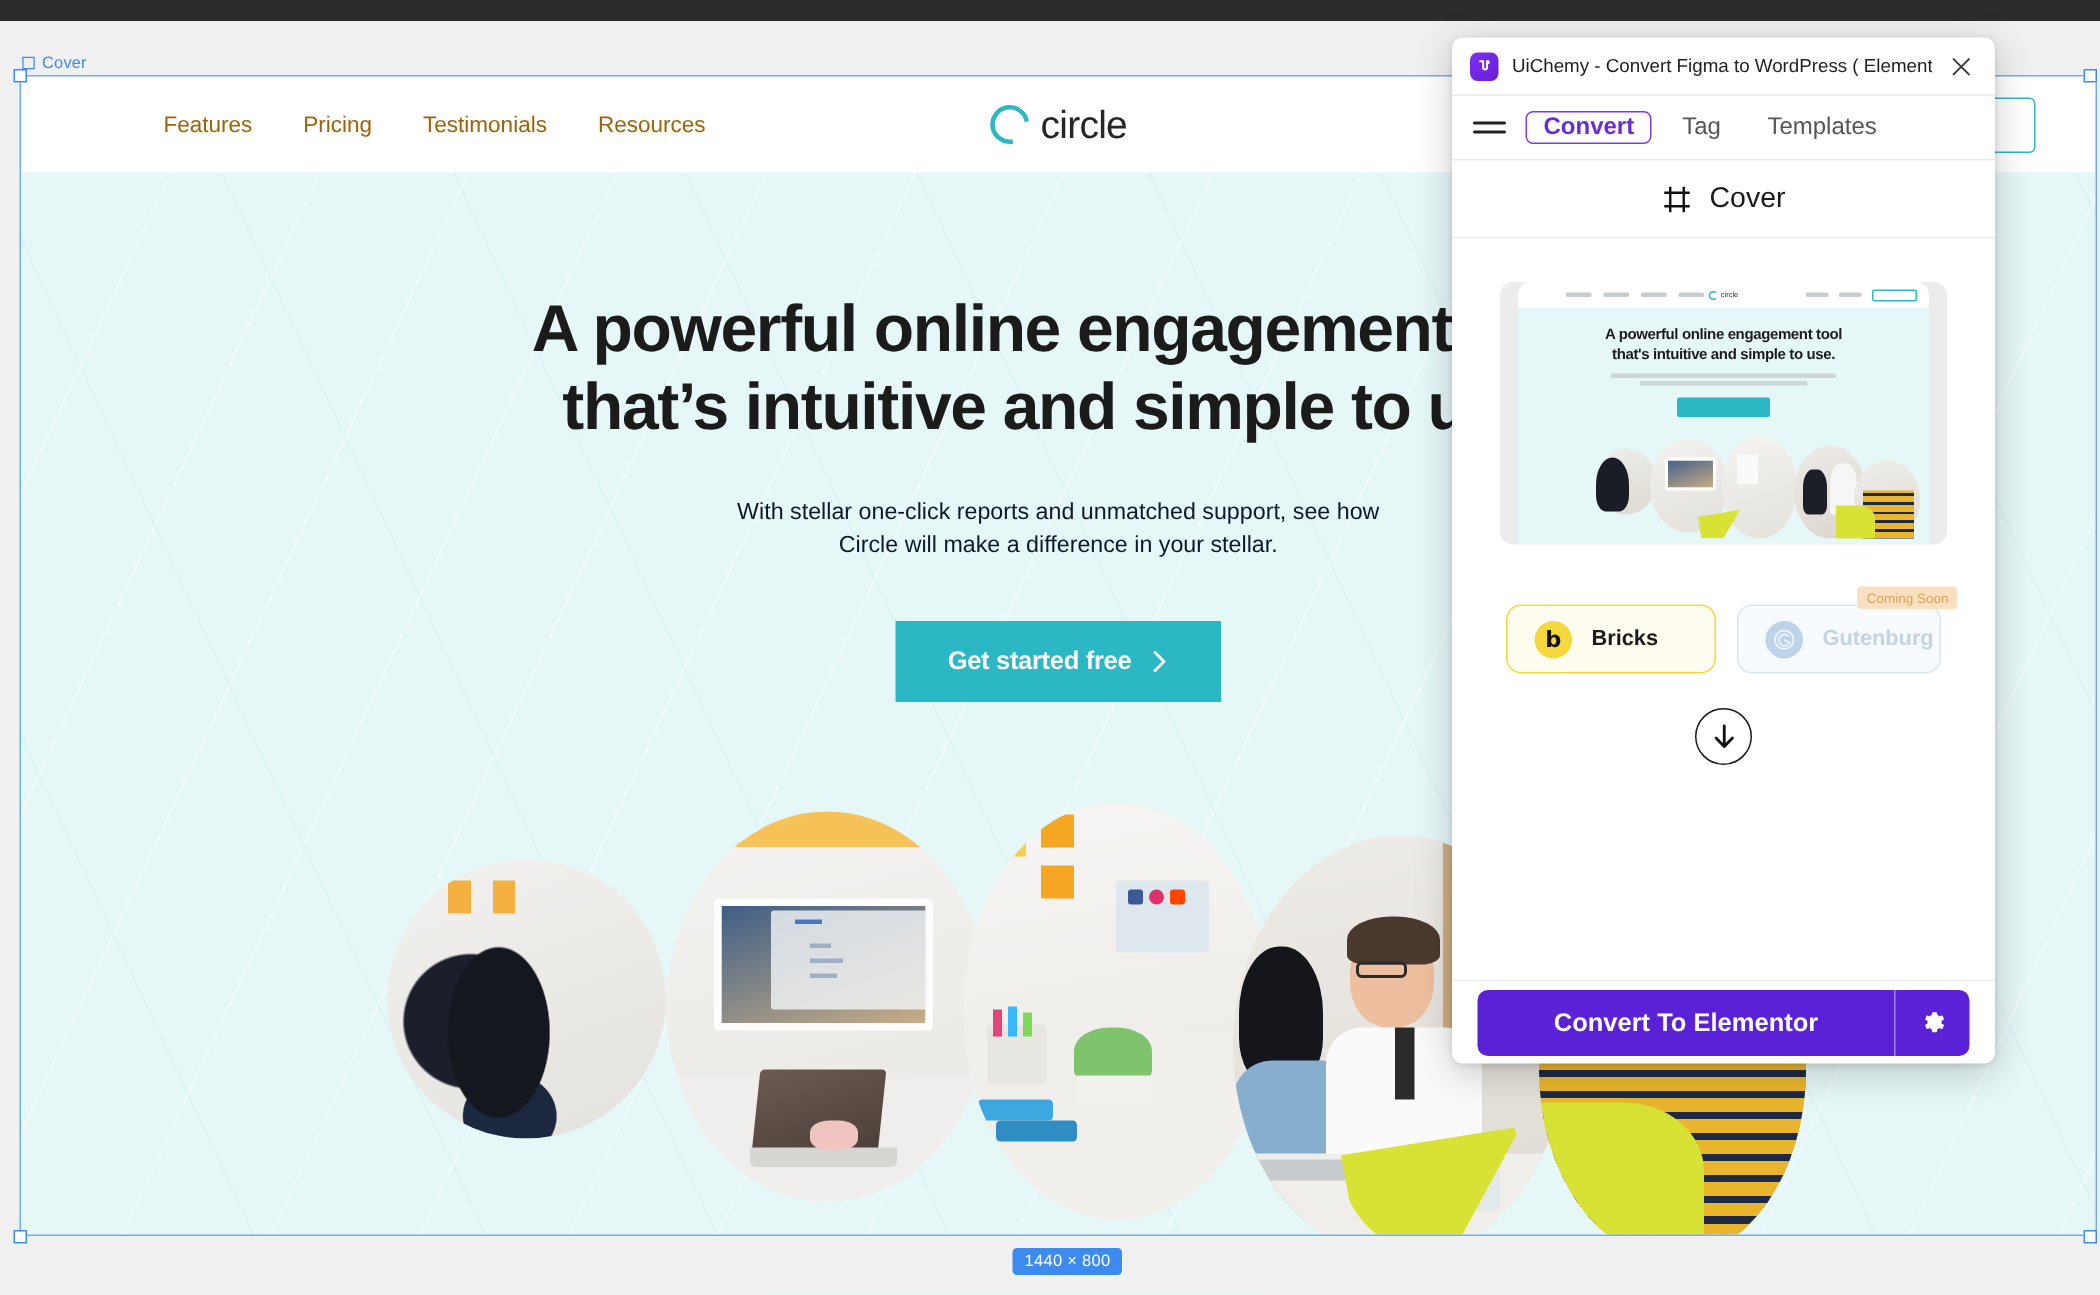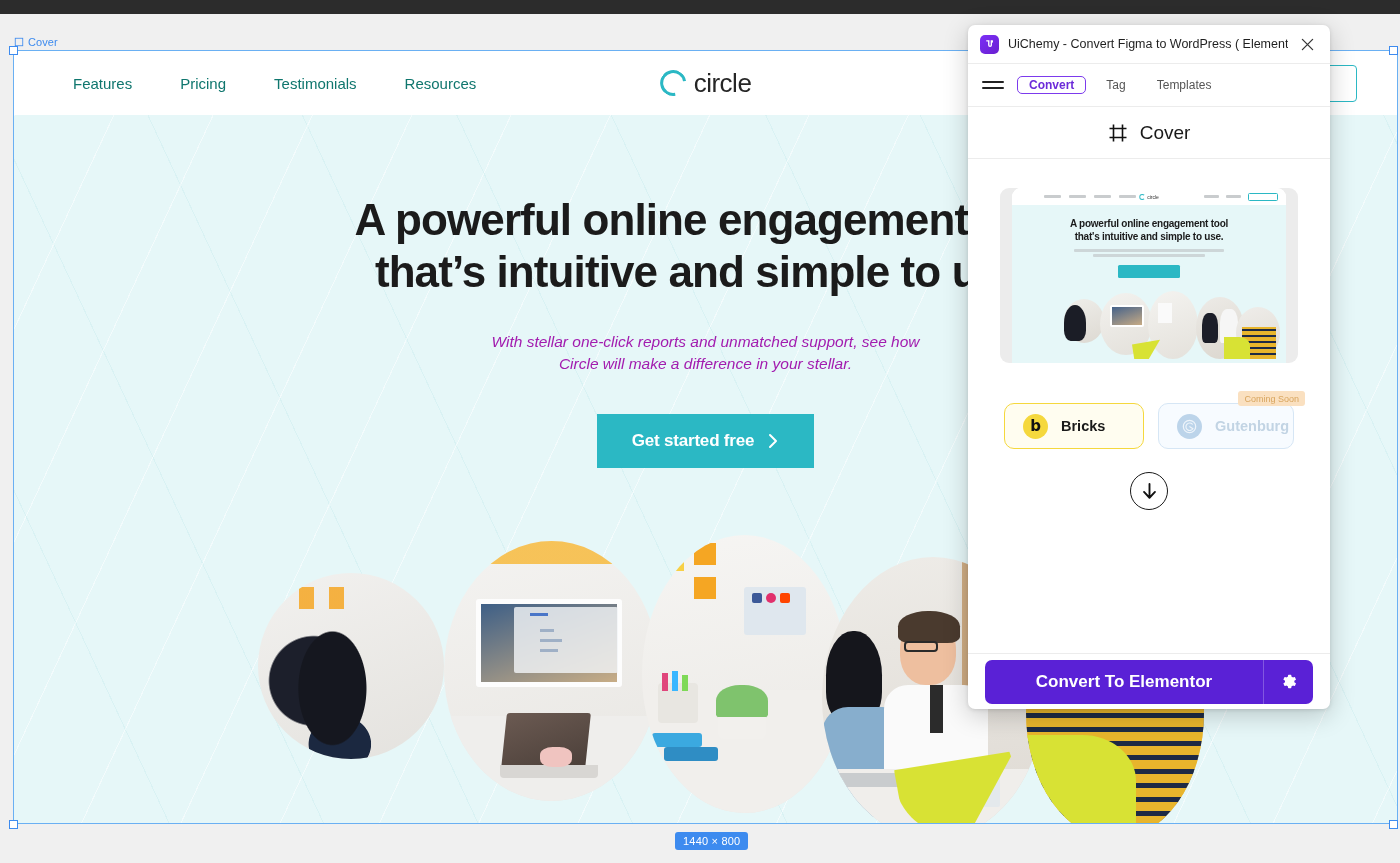--- a/index.html
+++ b/index.html
@@ -54,22 +54,22 @@
   .page {
     position:absolute; left:14px; top:51px;
     width:1383px; height:772px; overflow:hidden;
     background:#fff; z-index:2;
   }
   .site-nav {
     height:64px; background:#ffffff;
     display:flex; align-items:center; position:relative;
   }
   .nav-left {
-    display:flex; gap:48px; margin-left:59px;
-    font-size:15px; color:#0f766e;
+    display:flex; gap:34px; margin-left:95px;
+    font-size:15px; color:#a16207;
   }
   .logo {
     position:absolute; left:50%; transform:translateX(-50%);
     display:flex; align-items:center; gap:8px;
   }
   .logo-ring {
     width:26px; height:26px; border-radius:50%;
     border:3.5px solid #2bb8c4;
     border-top-color:#2bb8c4; border-right-color:transparent;
     transform:rotate(35deg);
@@ -95,21 +95,21 @@
       repeating-linear-gradient(115deg, rgba(255,255,255,.55) 0 1px, transparent 1px 90px),
       repeating-linear-gradient(65deg, rgba(190,230,234,.35) 0 1px, transparent 1px 140px);
     opacity:.9;
   }
   .hero-inner { position:relative; text-align:center; padding-top:79px; }
   .hero h1 {
     font-size:44px; line-height:1.18; color:#1b1b1b;
     font-weight:700; letter-spacing:-.9px;
   }
   .hero p {
-    margin-top:33px; font-size:15.5px; line-height:1.45; color:#a21caf;font-style:italic;
+    margin-top:33px; font-size:15.5px; line-height:1.45; color:#0f172a;
   }
   .cta {
     display:inline-flex; align-items:center; gap:14px;
     margin-top:38px; background:#2bb8c4; color:#fff;
     font-size:17px; font-weight:700; padding:17px 35px;
     letter-spacing:-.2px;
   }
 
   
   .collage {
@@ -150,21 +150,21 @@
   }
 
   .panel-tabs {
     height:43px; display:flex; align-items:center; gap:9px;
     padding:0 14px; border-bottom:1px solid #ececec; flex:0 0 auto;
   }
   .burger { width:22px; height:14px; display:flex; flex-direction:column;
     justify-content:center; gap:4px; margin-right:4px; }
   .burger span { display:block; height:2.2px; background:#222; border-radius:2px; }
   .tab {
-    font-size:12px; color:#555; padding:1px 11px; border-radius:5px;
+    font-size:16px; color:#555; padding:1px 11px; border-radius:5px;
   }
   .tab.active {
     color:#6c2bd9; border:1.4px solid #7c3aed; font-weight:700;
   }
 
   .frame-row {
     height:52px; display:flex; align-items:center; justify-content:center;
     gap:12px; border-bottom:1px solid #ececec; flex:0 0 auto;
   }
   .frame-row .fname { font-size:19px; color:#1a1a1a; }

